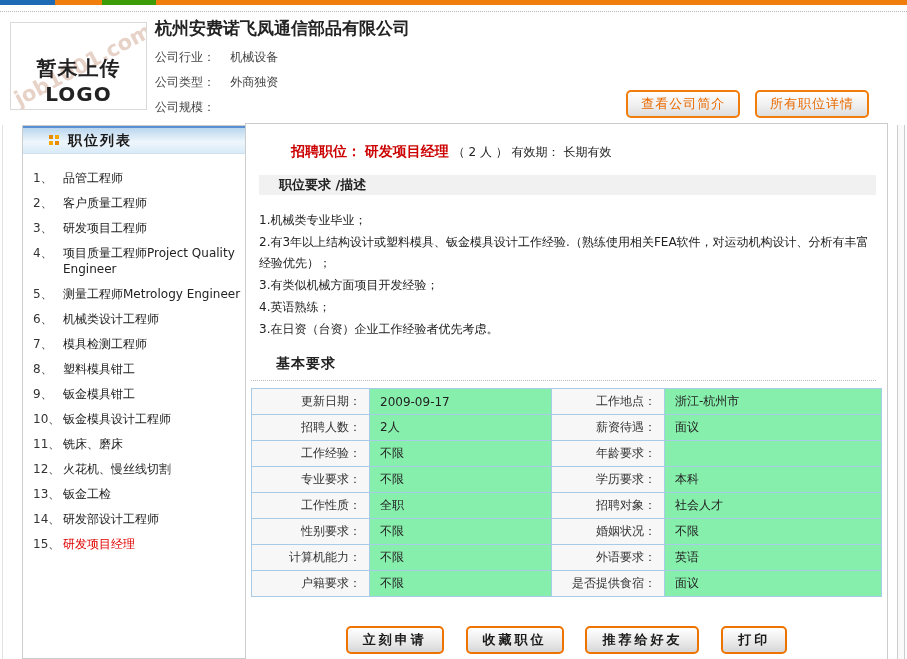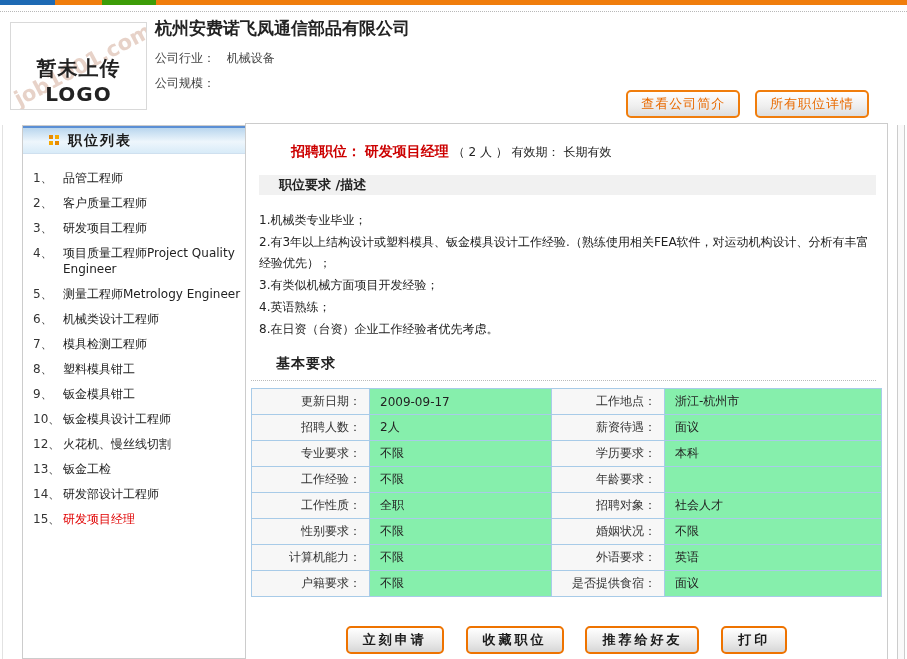--- a/index.html
+++ b/index.html
@@ -16,21 +16,21 @@
   .dotline { height:7px; border-bottom:1px dotted #b8b8b8; }
 
   
   .header { position:relative; height:110px; }
   .logo-box { position:absolute; left:10px; top:10px; width:137px; height:88px;
               border:1px solid #d9d9d9; background:#fff; overflow:hidden; }
   .logo-watermark { position:absolute; left:-8px; top:30px; width:160px; text-align:center;
               transform:rotate(-28deg); color:#e7d2c8; font-size:21px; font-weight:bold; }
   .logo-text { position:absolute; left:0; top:32px; width:100%; text-align:center;
               font-size:20px; font-weight:bold; color:#222; letter-spacing:1px; }
-  .company-info { margin-left:155px; padding-top:5px; }
+  .company-info { margin-left:155px; padding-top:5px;font-family:Liberation Mono, monospace; }
   .company-name { font-size:17px; font-weight:bold; color:#222; margin-bottom:6px; }
   .company-field { line-height:25px; color:#444; }
   .company-field .lbl { display:inline-block; min-width:68px; }
   .header-buttons { position:absolute; right:38px; bottom:4px; }
   .btn-orange { display:inline-block; margin-left:11px; padding:3px 13px;
               border:2px solid #f07d0c; border-radius:5px; color:#e86a00; font-weight:normal;
               font-size:13px; background:linear-gradient(#ffffff,#eeeeee 60%,#dddddd);
               cursor:pointer; letter-spacing:1px; }
 
   
@@ -93,20 +93,24 @@
       <div class="logo-watermark">job1001.com</div>
       <div class="logo-text">暂未上传LOGO</div>
     </div>
     <div class="company-info">
       <div class="company-name">杭州安费诺飞凤通信部品有限公司</div>
       <div class="company-field">
         <span class="lbl">公司行业：</span>
         <span>机械设备</span>
       </div>
       <div class="company-field">
+        <span class="lbl">公司类型：</span>
+        <span>外商独资</span>
+      </div>
+      <div class="company-field">
         <span class="lbl">公司规模：</span>
         <span></span>
       </div>
     </div>
     <div class="header-buttons">
       <span class="btn-orange">查看公司简介</span>
       <span class="btn-orange">所有职位详情</span>
     </div>
   </div>
 
@@ -168,20 +172,24 @@
         <div class="side-item">
           <span class="num">9、</span>
           <span class="title">钣金模具钳工</span>
         </div>
 
         <div class="side-item">
           <span class="num">10、</span>
           <span class="title">钣金模具设计工程师</span>
         </div>
 
+        <div class="side-item">
+          <span class="num">11、</span>
+          <span class="title">铣床、磨床</span>
+        </div>
 
         <div class="side-item">
           <span class="num">12、</span>
           <span class="title">火花机、慢丝线切割</span>
         </div>
 
         <div class="side-item">
           <span class="num">13、</span>
           <span class="title">钣金工检</span>
         </div>
@@ -206,21 +214,21 @@
       <span class="black">有效期： 长期有效</span>
     </div>
 
     <div class="section-bar">职位要求 /描述</div>
 
     <div class="desc">
       <div>1.机械类专业毕业；</div>
       <div>2.有3年以上结构设计或塑料模具、钣金模具设计工作经验.（熟练使用相关FEA软件，对运动机构设计、分析有丰富经验优先）；</div>
       <div>3.有类似机械方面项目开发经验；</div>
       <div>4.英语熟练；</div>
-      <div>8.在日资（台资）企业工作经验者优先考虑。</div>
+      <div>3.在日资（台资）企业工作经验者优先考虑。</div>
     </div>
 
     <div class="basic-head">基本要求</div>
 
     <table class="req">
       <colgroup>
           <col class="c1">
           <col class="c2">
           <col class="c3">
           <col class="c4">
@@ -234,31 +242,31 @@
         </tr>
 
         <tr>
           <td class="lbl">招聘人数：</td>
           <td class="val">2人</td>
           <td class="lbl">薪资待遇：</td>
           <td class="val">面议</td>
         </tr>
 
         <tr>
+          <td class="lbl">工作经验：</td>
+          <td class="val">不限</td>
+          <td class="lbl">年龄要求：</td>
+          <td class="val"></td>
+        </tr>
+
+        <tr>
           <td class="lbl">专业要求：</td>
           <td class="val">不限</td>
           <td class="lbl">学历要求：</td>
           <td class="val">本科</td>
-        </tr>
-
-        <tr>
-          <td class="lbl">工作经验：</td>
-          <td class="val">不限</td>
-          <td class="lbl">年龄要求：</td>
-          <td class="val"></td>
         </tr>
 
         <tr>
           <td class="lbl">工作性质：</td>
           <td class="val">全职</td>
           <td class="lbl">招聘对象：</td>
           <td class="val">社会人才</td>
         </tr>
 
         <tr>

